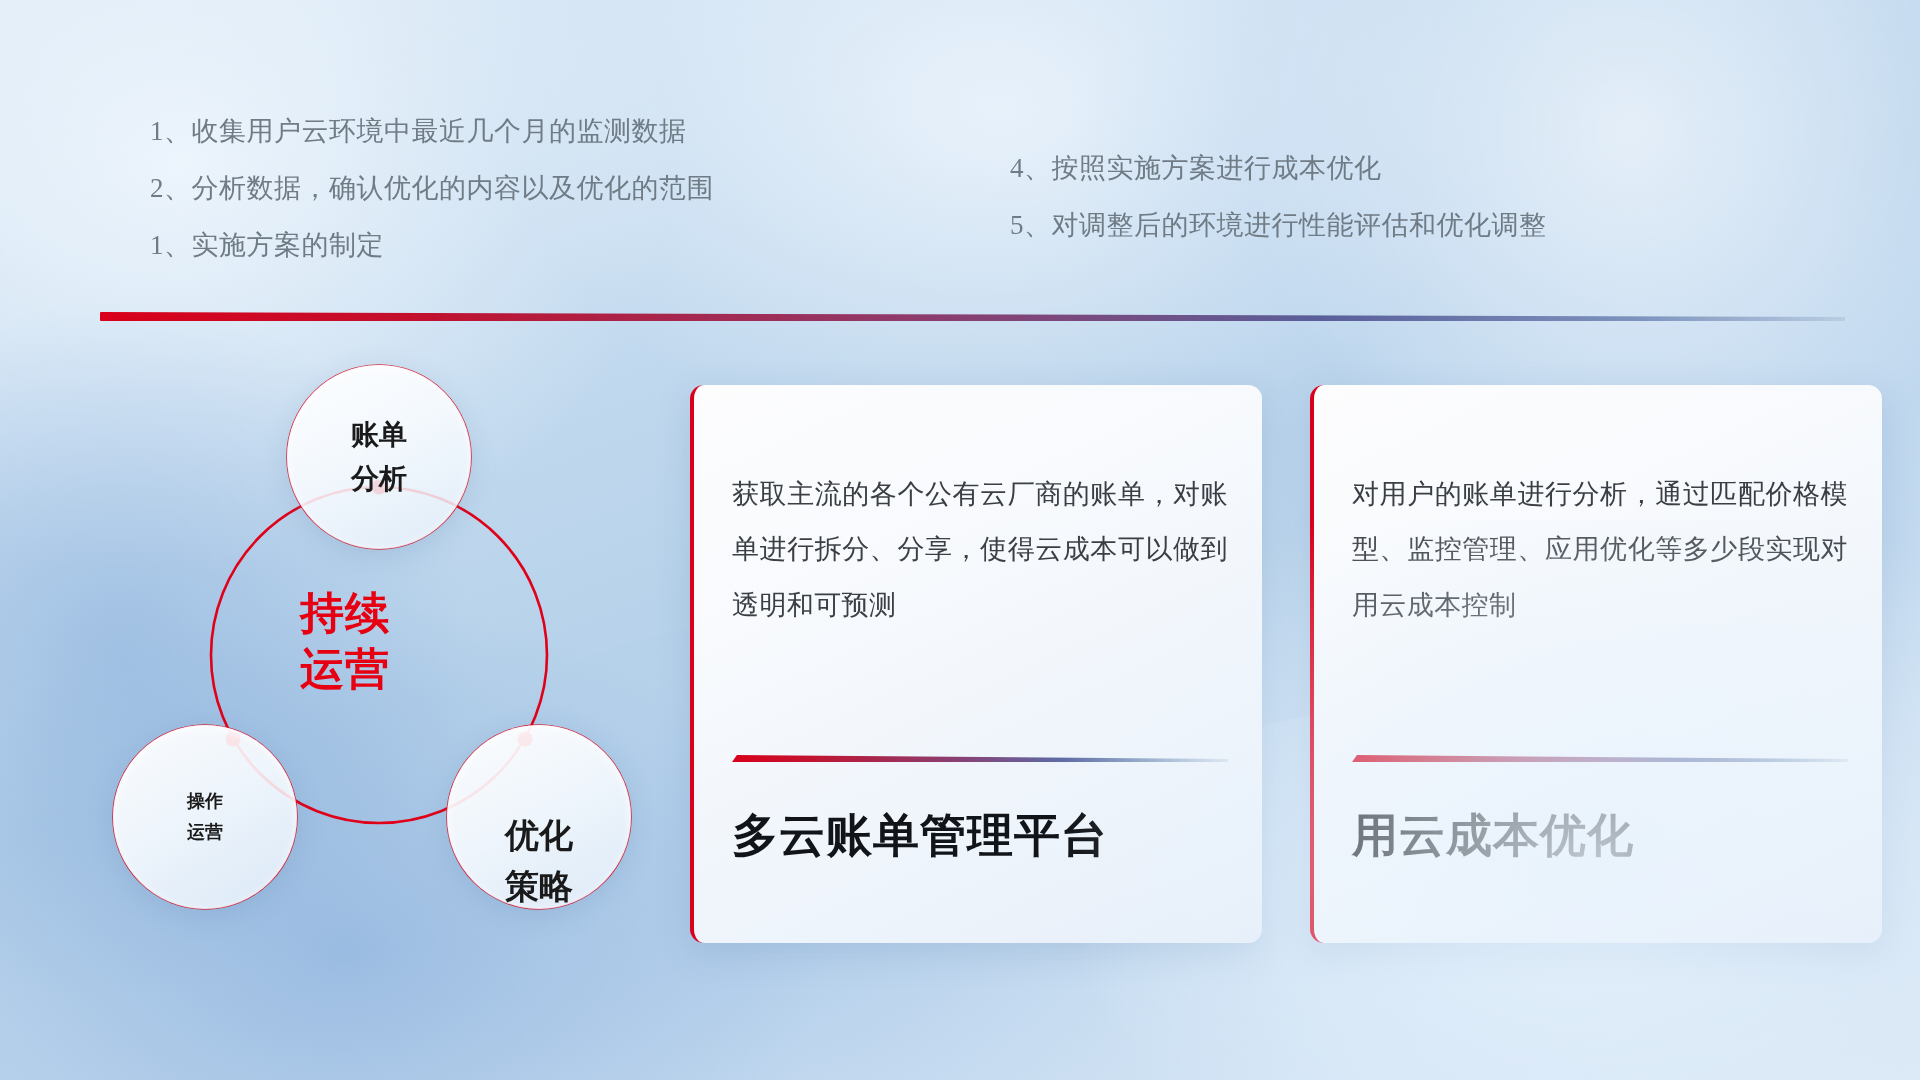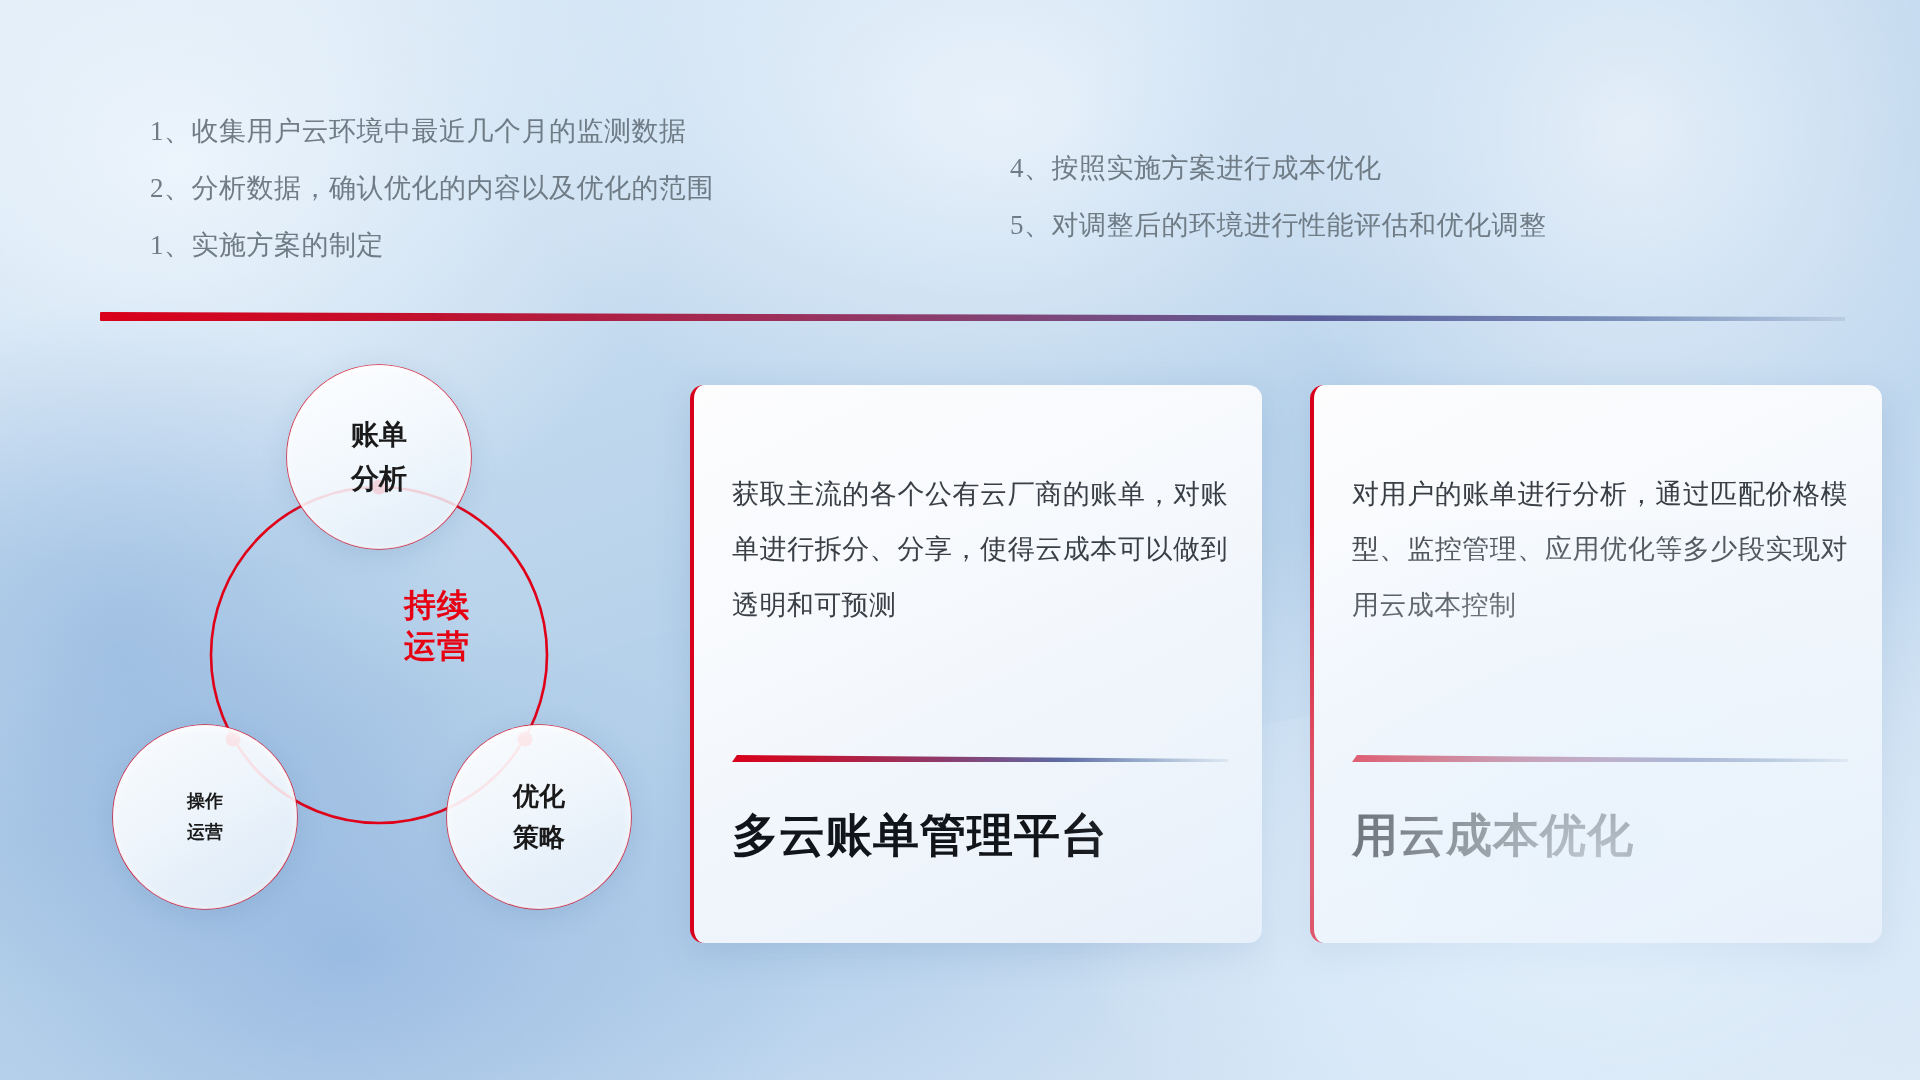--- a/index.html
+++ b/index.html
@@ -110,31 +110,31 @@
     justify-content: center;
     color: #1a1a1a;
     font-weight: bold;
     font-size: 28px;
     line-height: 1.28;
     text-align: center;
     gap: 8px;
   }
   .gc-top    { left: 192px; top: 10px;  width: 184px; height: 184px; }
   .gc-left   { left: 18px;  top: 370px; width: 184px; height: 184px; font-size: 18px; }
-  .gc-right  { left: 352px; top: 370px; width: 184px; height: 184px; font-size: 26px; }
+  .gc-right  { left: 352px; top: 370px; width: 184px; height: 184px; font-size: 34px; justify-content: flex-end; }
 
   .center-label {
     position: absolute;
     left: 205px;
     top: 230px;
     width: 170px;
-    text-align: right;
+    text-align: left;
     color: #e60012;
     font-weight: bold;
-    font-size: 32px;
+    font-size: 44px;
     line-height: 1.28;
     letter-spacing: 1px;
   }
 
   
   .card {
     position: absolute;
     top: 385px;
     width: 568px;
     height: 558px;

